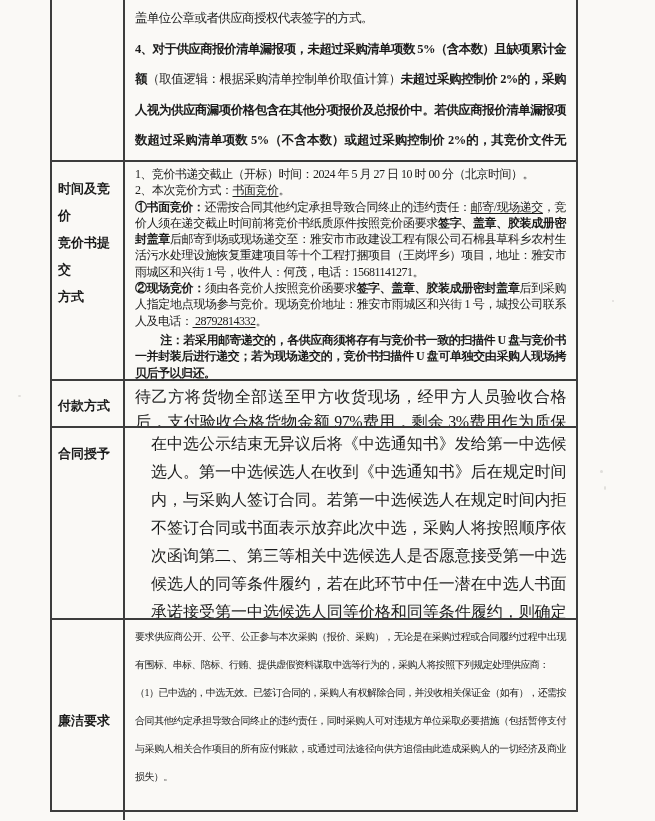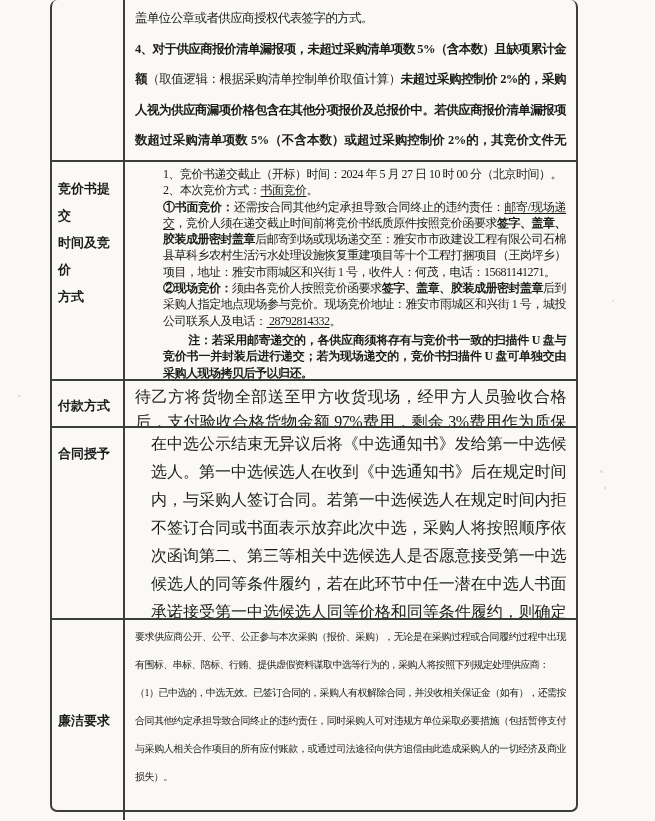--- a/index.html
+++ b/index.html
@@ -9,21 +9,20 @@
     font-family:"Liberation Serif","DejaVu Serif",serif;
     color:#1b1b1b;
   }
   .doc-table{
     position:absolute;left:50px;top:0;width:528px;height:812px;
     box-sizing:border-box;
     border-left:2px solid #3d3d3d;
     border-right:2px solid #3d3d3d;
     border-bottom:2px solid #3d3d3d;
     background:transparent;
-    border-radius:7px;
   }
   .t-row{display:flex;box-sizing:border-box;}
   .t-row + .t-row{border-top:2px solid #3d3d3d;}
   .label-cell{
     flex:0 0 73px;width:73px;box-sizing:border-box;
     border-right:2px solid #3d3d3d;
     padding:0 2px 0 6px;
     font-weight:bold;font-size:13px;
   }
   .content-cell{
@@ -37,21 +36,21 @@
   .para .underline{text-decoration:underline;text-underline-offset:2px;}
   .para.indent{text-indent:2.1em;}
   .label-line{line-height:27px;}
 
   
   .row-0{height:160px;}
   .row-0 .content-cell{padding-top:3px;}
   .row-0 .para{font-size:12.5px;letter-spacing:-0.6px;line-height:30.5px;}
 
   .row-1{height:219px;}
-  .row-1 .content-cell{padding-top:4px;margin-left:28px;}
+  .row-1 .content-cell{padding-top:4px;}
   .row-1 .para{font-size:12px;letter-spacing:-0.5px;line-height:16.3px;}
   .row-1 .para.indent{margin-top:3px;}
   .row-1 .label-cell{padding-top:13px;}
 
   .row-2{height:47px;}
   .row-2 .content-cell{padding-top:3px;}
   .row-2 .para{font-size:16px;letter-spacing:-0.6px;line-height:25px;}
   .row-2 .label-cell{padding-top:11px;}
 
   .row-3{height:192px;gap:16px;}
@@ -77,22 +76,22 @@
 <div class="doc-table">
   <section class="t-row row-0">
     <div class="label-cell"></div>
     <div class="content-cell">
         <p class="para"><span>盖单位公章或者供应商授权代表签字的方式。</span></p>
         <p class="para"><span class="bold">4、对于供应商报价清单漏报项，未超过采购清单项数 5%（含本数）且缺项累计金额</span><span>（取值逻辑：根据采购清单控制单价取值计算）</span><span class="bold">未超过采购控制价 2%的，采购人视为供应商漏项价格包含在其他分项报价及总报价中。若供应商报价清单漏报项数超过采购清单项数 5%（不含本数）或超过采购控制价 2%的，其竞价文件无效。</span></p>
       </div>
   </section>
   <section class="t-row row-1">
     <div class="label-cell">
+        <div class="label-line">时间及竞价</div>
         <div class="label-line">竞价书提交</div>
-        <div class="label-line">时间及竞价</div>
         <div class="label-line">方式</div>
       </div>
     <div class="content-cell">
         <p class="para"><span>1、竞价书递交截止（开标）时间：2024 年 5 月 27 日 10 时 00 分（北京时间）。</span></p>
         <p class="para"><span>2、本次竞价方式：</span><span class="underline">书面竞价</span><span>。</span></p>
         <p class="para"><span class="bold">①书面竞价：</span><span>还需按合同其他约定承担导致合同终止的违约责任：</span><span class="underline">邮寄/现场递交</span><span>，竞价人须在递交截止时间前将竞价书纸质原件按照竞价函要求</span><span class="bold">签字、盖章、胶装成册密封盖章</span><span>后邮寄到场或现场递交至：雅安市市政建设工程有限公司石棉县草科乡农村生活污水处理设施恢复重建项目等十个工程打捆项目（王岗坪乡）项目，地址：雅安市雨城区和兴街 1 号，收件人：何茂，电话：15681141271。</span></p>
         <p class="para"><span class="bold">②现场竞价：</span><span>须由各竞价人按照竞价函要求</span><span class="bold">签字、盖章、胶装成册密封盖章</span><span>后到采购人指定地点现场参与竞价。现场竞价地址：雅安市雨城区和兴街 1 号，城投公司联系人及电话：</span><span class="underline"> 28792814332</span><span>。</span></p>
         <p class="para indent"><span class="bold">注：若采用邮寄递交的，各供应商须将存有与竞价书一致的扫描件 U 盘与竞价书一并封装后进行递交；若为现场递交的，竞价书扫描件 U 盘可单独交由采购人现场拷贝后予以归还。</span></p>
       </div>
   </section>

